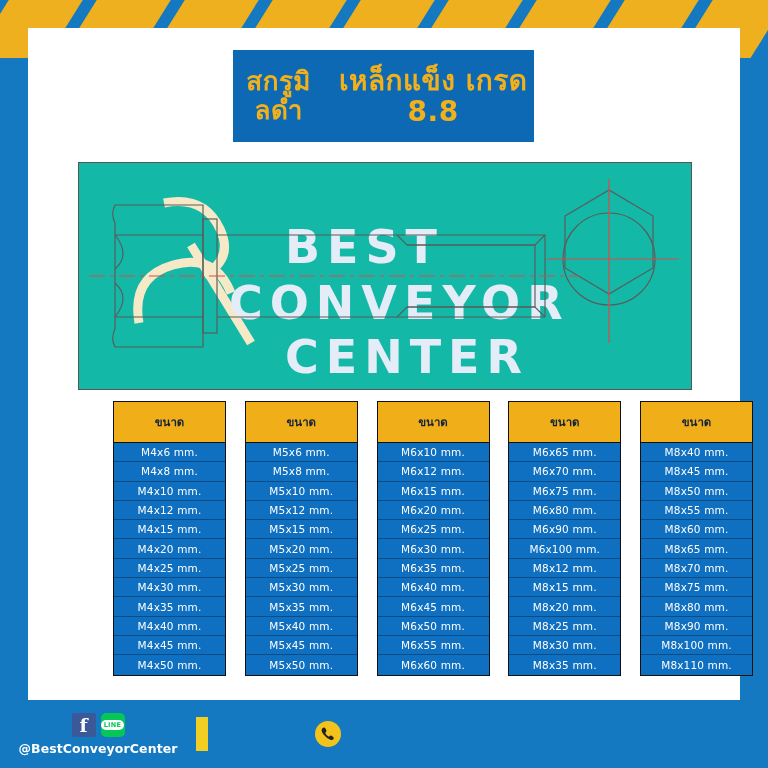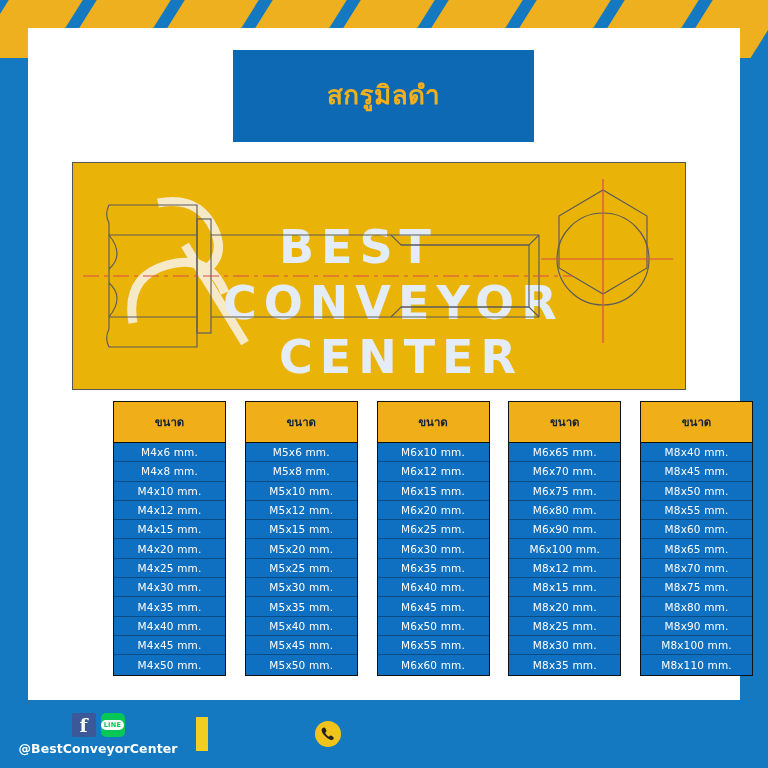--- a/index.html
+++ b/index.html
@@ -21,22 +21,22 @@
   .sheet{position:absolute;left:28px;top:28px;width:712px;height:672px;background:#FFFFFF;}
 
   
   .title-block{position:absolute;left:233px;top:50px;width:301px;height:92px;background:#0E69B5;
     display:flex;flex-direction:row;align-items:center;justify-content:center;gap:8px;}
   .title-line{color:#F2B11B;font-weight:bold;letter-spacing:.5px;line-height:1.12;text-align:center;}
   .title-line.l1{font-size:26px;}
   .title-line.l2{font-size:28px;}
 
   
-  .diagram{position:absolute;left:72px;top:162px;width:612px;height:226px;
-    border:1.4px solid #555;background:#eab308;overflow:hidden;}
+  .diagram{position:absolute;left:78px;top:162px;width:612px;height:226px;
+    border:1.4px solid #555;background:#14b8a6;overflow:hidden;}
   .wm{position:absolute;left:0;top:0;width:612px;height:226px;pointer-events:none;}
   .dwg{position:absolute;left:0;top:0;width:612px;height:226px;}
 
   
   .tables{position:absolute;left:70px;top:401px;width:640px;height:282px;
           display:flex;justify-content:space-between;padding-left:43px;}
   .col{width:113px;display:flex;flex-direction:column;}
   .col-head{height:42px;background:#F0AE18;border:1.6px solid #111;
     display:flex;align-items:center;justify-content:center;
     font-size:11.5px;font-weight:bold;color:#13233A;box-sizing:border-box;}
@@ -82,20 +82,21 @@
     <div class="stripe" style="left:430px"></div>
     <div class="stripe" style="left:518px"></div>
     <div class="stripe" style="left:606px"></div>
     <div class="stripe" style="left:694px"></div>
   </div>
 
   <div class="sheet"></div>
 
   <div class="title-block">
     <div class="title-line l1">สกรูมิลดำ</div>
+    <div class="title-line l2">เหล็กแข็ง เกรด 8.8</div>
   </div>
 
   <div class="diagram">
 
     <svg class="wm" viewBox="0 0 612 226">
       <g fill="none" stroke="#F6E9C8" stroke-width="9">
         <path d="M85 40 q40 -8 56 26 q14 30 -16 46"></path>
         <path d="M60 160 q-8 -46 34 -58 q42 -12 58 28"></path>
         <path d="M112 82 l60 98"></path>
       </g>

